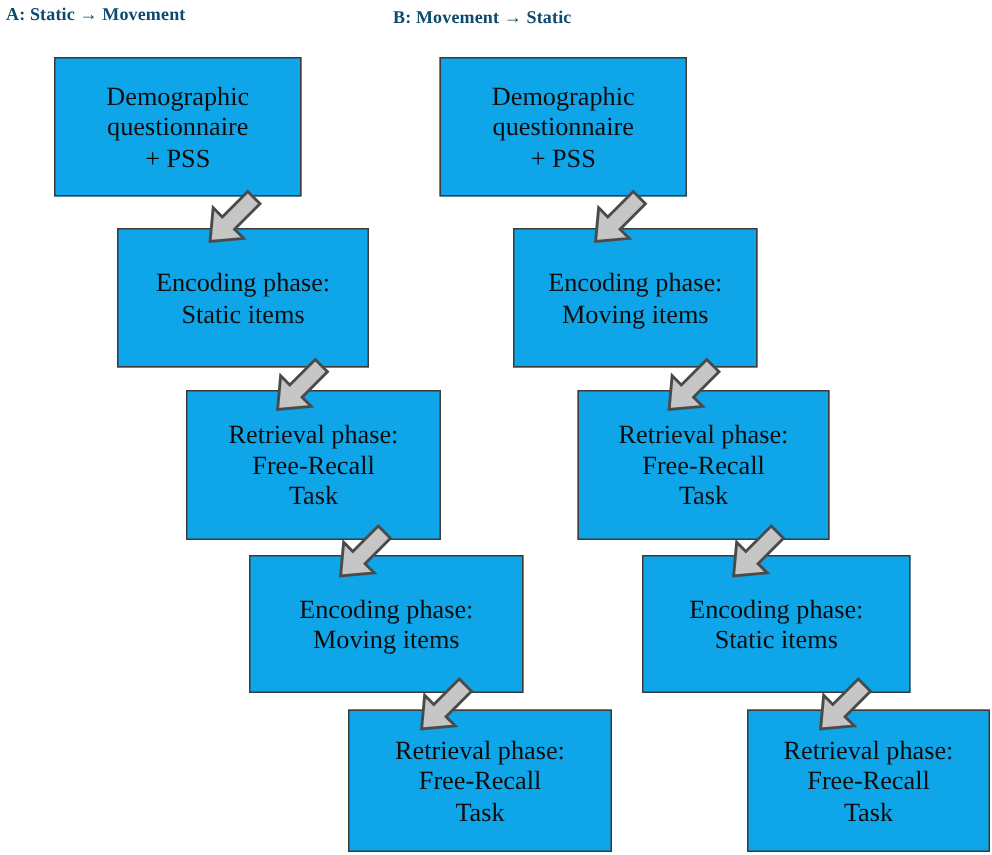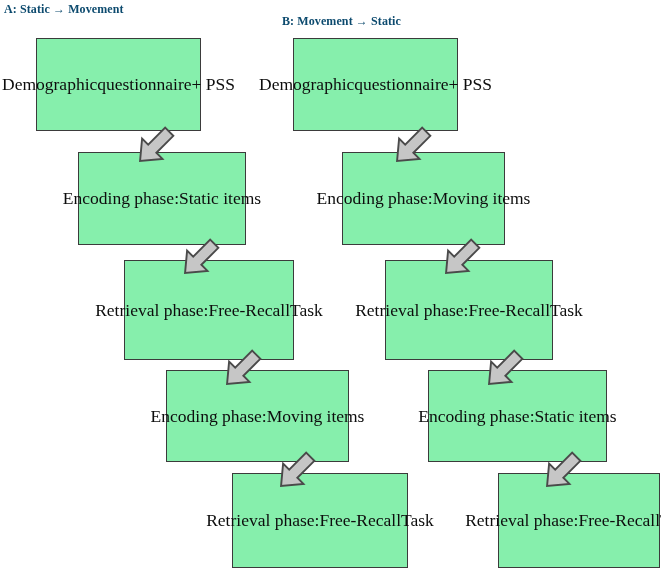--- a/index.html
+++ b/index.html
@@ -23,23 +23,24 @@
     font-family: "Liberation Serif", "DejaVu Serif", serif;
     font-weight: bold;
     font-size: 12px;
     letter-spacing: 0.1px;
     white-space: nowrap;
     color: #0c4a6e;
   }
   .node {
     position: absolute;
     box-sizing: border-box;
-    background: #86efac;
+    background: #0ea5e9;
     border: 1.6px solid #3b3b3b;
     display: flex;
+    flex-direction: column;
     align-items: center;
     justify-content: center;
     text-align: center;
     z-index: 2;
   }
   .node .ln {
     display: block;
     font-size: 17.5px;
     line-height: 1.17;
     white-space: nowrap;
@@ -107,21 +108,21 @@
         </g>
       </svg>
     </div>
     <div class="arrow" style="left: 272px; top: 447px; width: 48px; height: 48px;">
       <svg width="48" height="48" viewBox="0 0 100 100">
         <g transform="rotate(45 50 50)">
           <polygon points="38,8 62,8 62,58 80,58 50,94 20,58 38,58" fill="#c6c6c6" stroke="#4a4a4a" stroke-width="4" stroke-linejoin="miter"></polygon>
         </g>
       </svg>
     </div>
-    <div class="col-header" style="left: 262px; top: 14px; margin-left: 20px;">B: Movement → Static</div>
+    <div class="col-header" style="left: 262px; top: 4px;">B: Movement → Static</div>
     <div class="node" style="left: 293px; top: 38px; width: 165px; height: 93px; border-color: rgb(59, 59, 59); color: rgb(13, 13, 13);">
       <span class="ln">Demographic</span>
       <span class="ln">questionnaire</span>
       <span class="ln">+ PSS</span>
     </div>
     <div class="node" style="left: 342px; top: 152px; width: 163px; height: 93px; border-color: rgb(59, 59, 59); color: rgb(13, 13, 13);">
       <span class="ln">Encoding phase:</span>
       <span class="ln strong">Moving items</span>
     </div>
     <div class="node" style="left: 385px; top: 260px; width: 168px; height: 100px; border-color: rgb(59, 59, 59); color: rgb(13, 13, 13);">

